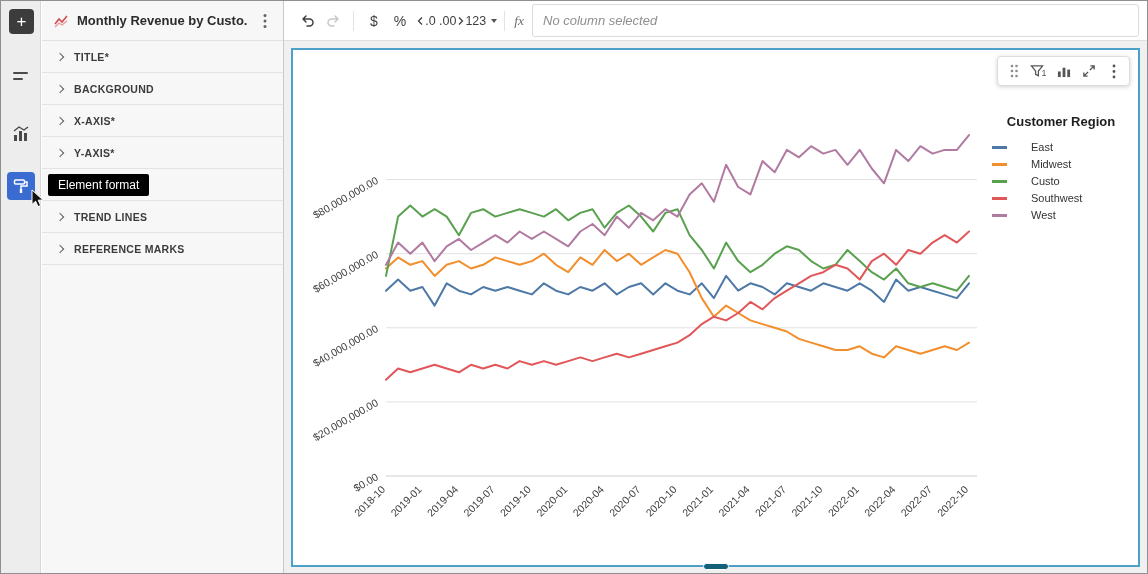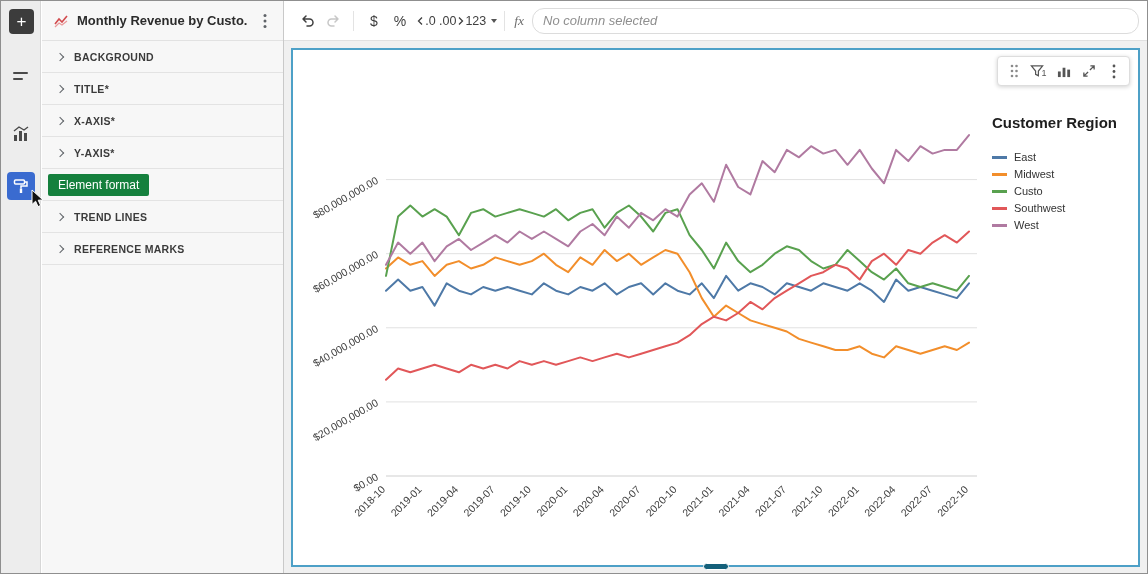--- a/index.html
+++ b/index.html
@@ -15,41 +15,41 @@
   
   .panel { position:absolute; left:41px; top:0; width:242px; height:100%; background:#f7f7f7; border-right:1px solid #c9c9c9; }
   .panel-header { height:40px; display:flex; align-items:center; padding:0 8px 0 12px; gap:8px; border-bottom:1px solid #e2e2e2; }
   .panel-title { flex:1; font-size:13px; font-weight:700; color:#2b2b2b; white-space:nowrap; overflow:hidden; }
   .kebab-btn { border:none; background:transparent; width:20px; height:24px; display:flex; align-items:center; justify-content:center; cursor:pointer; }
   .panel-row { height:32px; display:flex; align-items:center; gap:11px; padding-left:15px; border-bottom:1px solid #e3e3e3; cursor:pointer; background:#f7f7f7; }
   .chev { width:6px; height:6px; border-top:1.6px solid #5f6368; border-right:1.6px solid #5f6368; transform:rotate(45deg); flex:none; }
   .panel-row-label { font-size:10.5px; font-weight:700; letter-spacing:.3px; color:#3b3b3b; }
 
   
-  .tooltip { position:absolute; left:47px; top:173px; background:#15803d; color:#fff; font-size:12px; padding:4px 10px; border-radius:2px; z-index:40; white-space:nowrap; }
+  .tooltip { position:absolute; left:47px; top:173px; background:#000000; color:#fff; font-size:12px; padding:4px 10px; border-radius:2px; z-index:40; white-space:nowrap; }
   .cursor { position:absolute; left:30px; top:188px; z-index:41; pointer-events:none; }
 
   
   .toolbar { position:absolute; left:283px; top:0; width:865px; height:40px; background:#fff; border-bottom:1px solid #e0e0e0; display:flex; align-items:center; padding:0 10px; }
   .tb-btn { height:26px; min-width:26px; display:flex; align-items:center; justify-content:center; gap:1px; border:none; background:transparent; border-radius:3px; color:#3f3f3f; font-size:14px; cursor:pointer; }
   .tb-btn.disabled { color:#c7c7c7; }
   .tb-num { font-size:12.5px; color:#3f3f3f; }
   .tb-sep { width:1px; height:20px; background:#e3e3e3; margin:0 7px; flex:none; }
   .caret-down { width:0; height:0; border-left:3.5px solid transparent; border-right:3.5px solid transparent; border-top:4px solid #555; margin-left:4px; }
   .fx { font-style:italic; color:#6e6e6e; font-size:13.5px; font-family:"Liberation Serif", serif; margin:0 8px 0 2px; }
-  .formula-box { flex:1; height:26px; border:1px solid #dcdcdc; border-radius:12px; display:flex; align-items:center; padding:0 10px; font-size:13px; font-style:italic; color:#8f8f8f; background:#fff; }
+  .formula-box { flex:1; height:33px; border:1px solid #dcdcdc; border-radius:3px; display:flex; align-items:center; padding:0 10px; font-size:13px; font-style:italic; color:#8f8f8f; background:#fff; }
 
   
   .workspace { position:absolute; left:283px; top:40px; width:865px; height:534px; background:#f0f0f0; }
   .chart-card { position:absolute; left:7px; top:7px; width:849px; height:519px; background:#fff; border:2px solid #4da0c7; }
   .chart-title { position:absolute; left:24px; top:28px; font-size:17px; color:#1e1e1e; }
   .plot-wrap { position:absolute; left:8px; top:60px; }
   .legend { position:absolute; right:8px; top:64px; width:138px; }
-  .legend-title { font-size:15px; font-weight:700; color:#1e1e1e; margin-bottom:20px; }
-  .legend-item { display:flex; align-items:center; gap:7px; margin-bottom:5px; }
+  .legend-title { font-size:13px; font-weight:700; color:#1e1e1e; margin-bottom:12px;text-align:center; }
+  .legend-item { display:flex; align-items:center; gap:24px; margin-bottom:5px; }
   .legend-swatch { width:15px; height:3px; flex:none; }
   .legend-label { font-size:11px; color:#333; }
   .float-toolbar { position:absolute; top:6px; right:8px; height:30px; display:flex; align-items:center; background:#fff; border:1px solid #ddd; border-radius:4px; box-shadow:0 1px 4px rgba(0,0,0,.18); padding:0 3px; z-index:5; }
   .ft-btn { width:25px; height:24px; display:flex; align-items:center; justify-content:center; border:none; background:transparent; color:#555; border-radius:3px; cursor:pointer; }
   .filter-count { font-size:9px; color:#555; margin-left:-3px; margin-top:4px; }
   .resize-handle { position:absolute; left:50%; bottom:-5px; transform:translateX(-50%); width:26px; height:7px; border-radius:4px; background:#14607a; border:1px solid #fff; cursor:ns-resize; }
 
   
   .gridline { stroke:#e1e1e1; stroke-width:1; }
   .axisline { stroke:#cfcfcf; stroke-width:1; }
@@ -95,25 +95,25 @@
       <button class="kebab-btn">
         <svg width="4" height="16" viewBox="0 0 4 16" fill="#5f6368">
             <circle cx="2" cy="2.5" r="1.5"></circle>
             <circle cx="2" cy="8" r="1.5"></circle>
             <circle cx="2" cy="13.5" r="1.5"></circle>
           </svg>
       </button>
     </div>
     <div class="panel-row">
         <span class="chev"></span>
+        <span class="panel-row-label">TITLE*</span>
+      </div>
+    <div class="panel-row">
+        <span class="chev"></span>
         <span class="panel-row-label">BACKGROUND</span>
-      </div>
-    <div class="panel-row">
-        <span class="chev"></span>
-        <span class="panel-row-label">TITLE*</span>
       </div>
     <div class="panel-row">
         <span class="chev"></span>
         <span class="panel-row-label">X-AXIS*</span>
       </div>
     <div class="panel-row">
         <span class="chev"></span>
         <span class="panel-row-label">Y-AXIS*</span>
       </div>
     <div class="panel-row">

